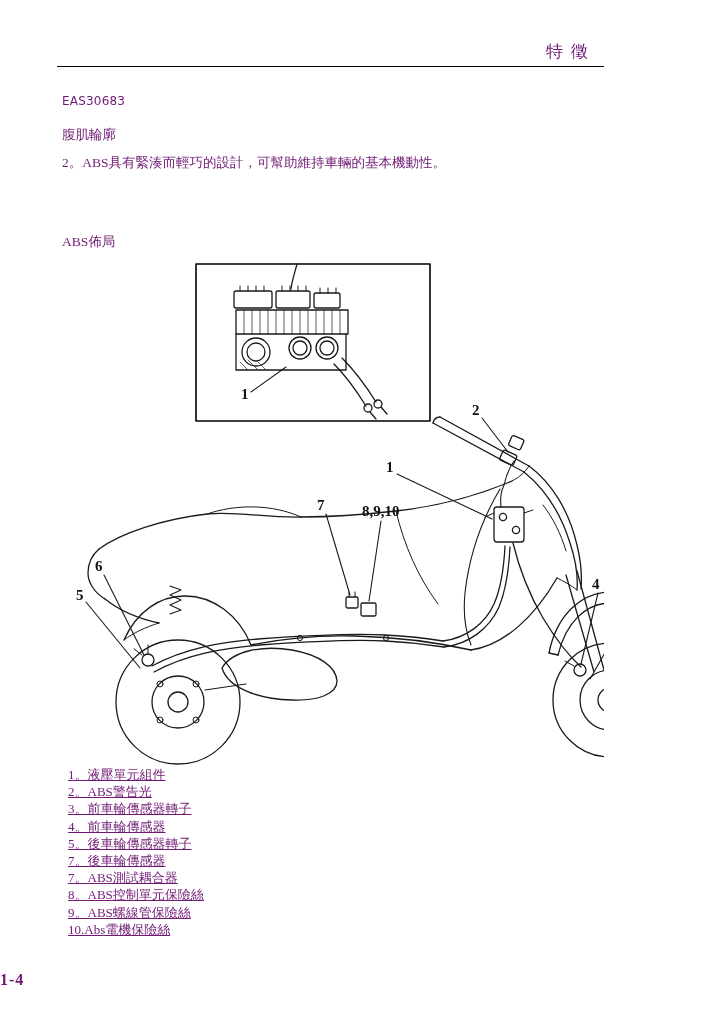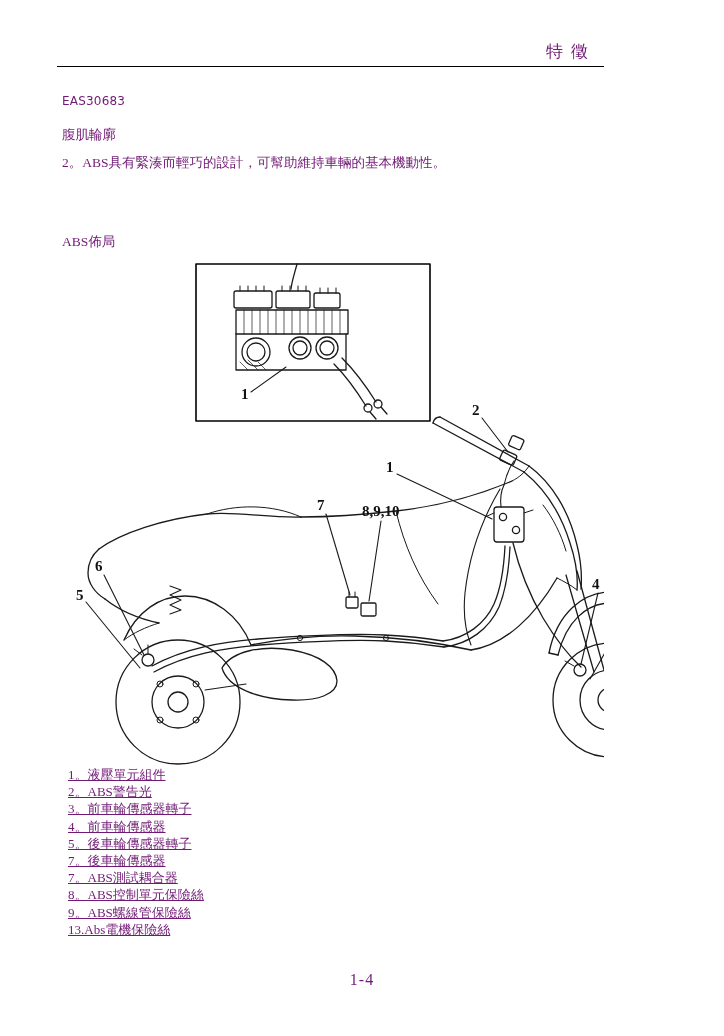--- a/index.html
+++ b/index.html
@@ -12,21 +12,21 @@
   .eas-code{position:absolute;left:62px;top:94px;font-family:"DejaVu Sans","Liberation Sans",sans-serif;font-size:12px;letter-spacing:.2px;}
   .section-title{position:absolute;left:62px;top:103px;font-size:13.5px;margin-top:23px;}
   .para{position:absolute;left:62px;width:606px;font-size:13.5px;line-height:1.25;}
   .para1{top:121px;}
   .para2{top:155px;}
   .para3{top:189px;}
   .layout-heading{position:absolute;left:62px;top:233px;font-size:13.5px;}
   .diagram-svg{position:absolute;left:0;top:256px;}
   .legend{position:absolute;left:68px;top:766px;font-size:13px;line-height:17.2px;text-decoration:underline;}
   .legend-item{white-space:nowrap;}
-  .footer-page{position:absolute;left:0;top:971px;width:724px;text-align:center;font-size:16px;font-weight:normal;letter-spacing:1px;}
+  .footer-page{position:absolute;left:0;top:971px;width:724px;text-align:left;font-size:16px;font-weight:bold;letter-spacing:1px;}
 </style>
 </head>
 <body>
 
 <div class="page">
 
   <div class="header-title">特徵</div>
   <div class="header-rule"></div>
 
   <div class="eas-code">EAS30683</div>
@@ -176,18 +176,18 @@
   <div class="legend">
     <div class="legend-item">1。液壓單元組件</div>
     <div class="legend-item">2。ABS警告光</div>
     <div class="legend-item">3。前車輪傳感器轉子</div>
     <div class="legend-item">4。前車輪傳感器</div>
     <div class="legend-item">5。後車輪傳感器轉子</div>
     <div class="legend-item">7。後車輪傳感器</div>
     <div class="legend-item">7。ABS測試耦合器</div>
     <div class="legend-item">8。ABS控制單元保險絲</div>
     <div class="legend-item">9。ABS螺線管保險絲</div>
-    <div class="legend-item">13.Abs電機保險絲</div>
+    <div class="legend-item">10.Abs電機保險絲</div>
   </div>
 
   <div class="footer-page">1-4</div>
 
 </div>
 
 </body></html>

